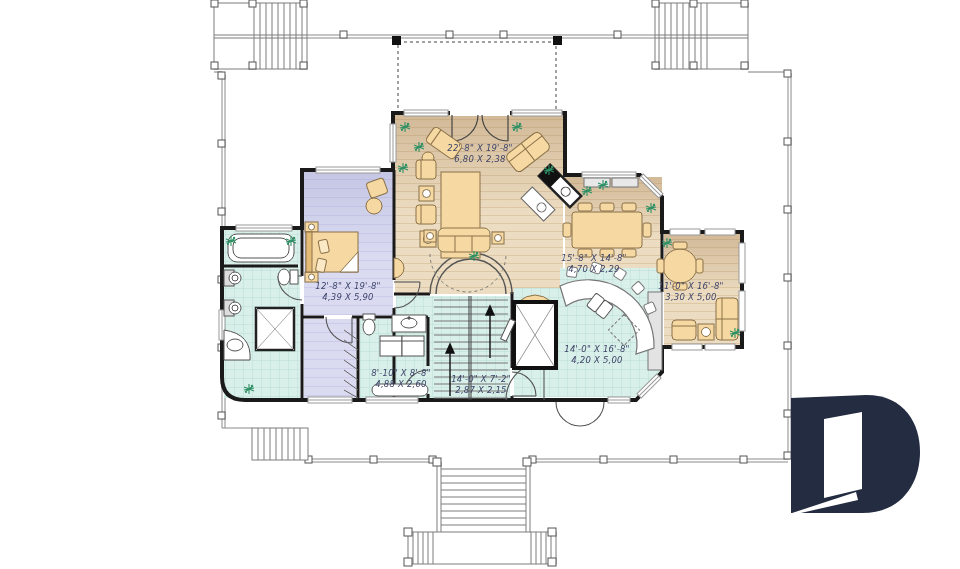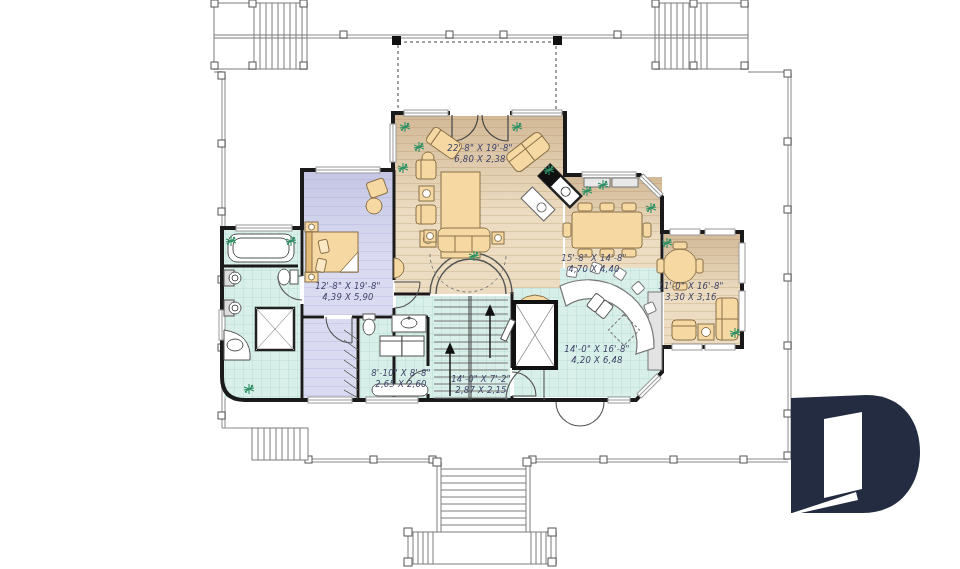--- a/index.html
+++ b/index.html
@@ -436,36 +436,36 @@
     <path fill="#ffffff" d="M786,515 L856,492 L858,500 L792,515 Z"></path>
   </g>
 </svg>
 
   <div class="lab" style="left:480px;top:143px">
     <span>22'-8" X 19'-8"</span>
     <span>6,80 X 2,38</span>
   </div>
   <div class="lab" style="left:594px;top:253px">
     <span>15'-8" X 14'-8"</span>
-    <span>4,70 X 4,40</span>
+    <span>4,70 X 2,29</span>
   </div>
   <div class="lab" style="left:691px;top:281px">
     <span>11'-0" X 16'-8"</span>
-    <span>3,30 X 3,16</span>
+    <span>3,30 X 5,00</span>
   </div>
   <div class="lab" style="left:348px;top:281px">
     <span>12'-8" X 19'-8"</span>
     <span>4,39 X 5,90</span>
   </div>
   <div class="lab" style="left:597px;top:344px">
     <span>14'-0" X 16'-8"</span>
-    <span>4,20 X 6,48</span>
+    <span>4,20 X 5,00</span>
   </div>
   <div class="lab" style="left:401px;top:368px">
     <span>8'-10" X 8'-8"</span>
-    <span>2,65 X 2,60</span>
+    <span>4,88 X 2,60</span>
   </div>
   <div class="lab" style="left:481px;top:374px">
     <span>14'-0" X 7'-2"</span>
     <span>2,87 X 2,15</span>
   </div>
 
 </div>
 
 </body></html>

